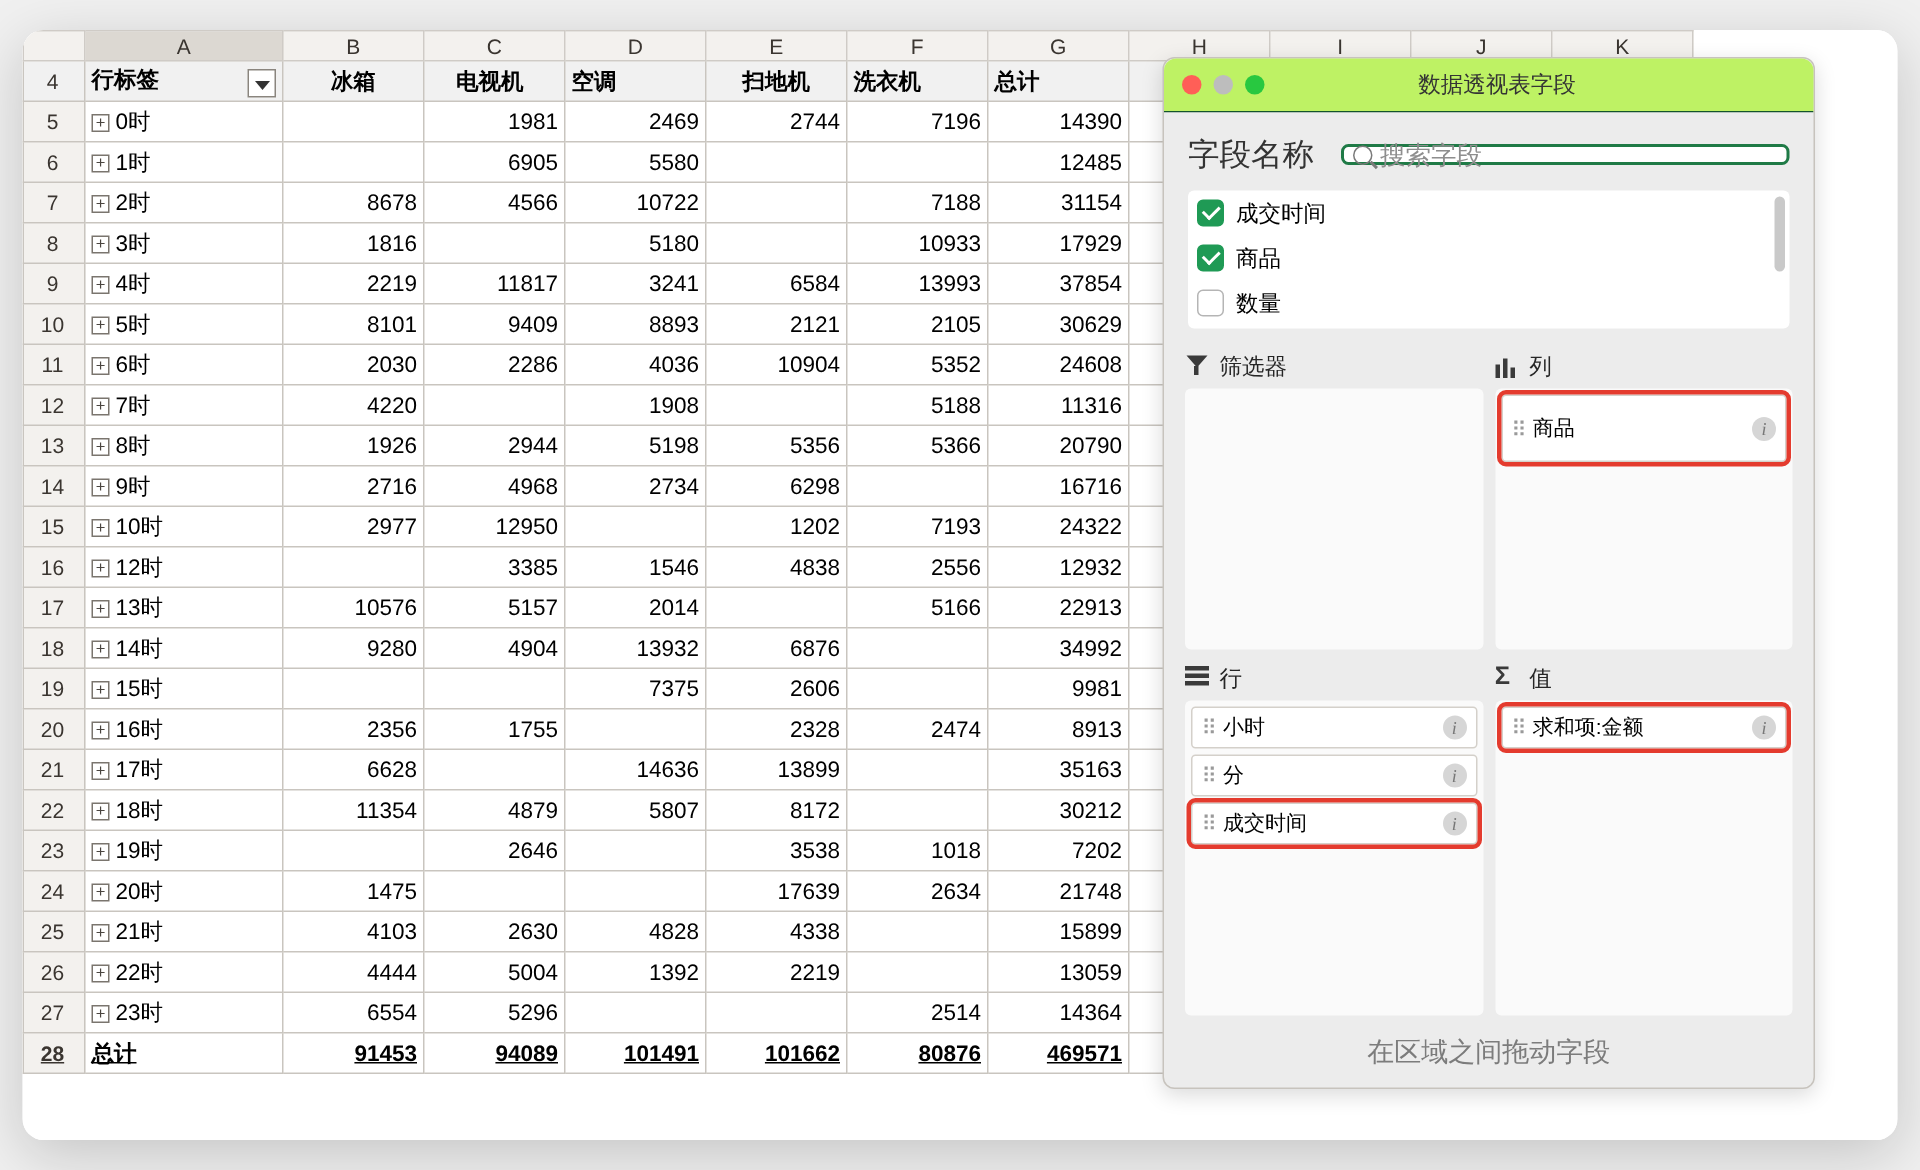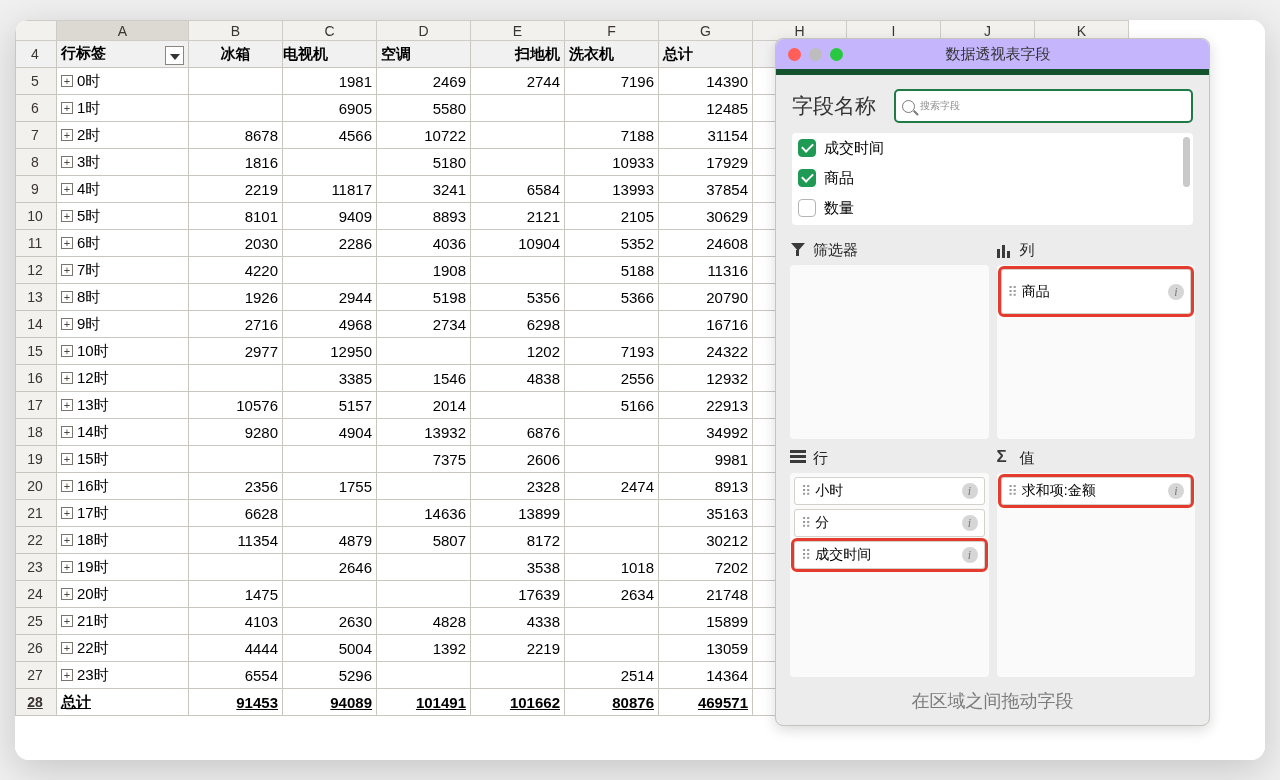--- a/index.html
+++ b/index.html
@@ -107,45 +107,45 @@
     box-shadow: 0 4px 14px rgba(0,0,0,0.15);
     display:flex;
     flex-direction:column;
   }
   .panel-title{
     height:36px;
     display:flex;
     align-items:center;
     gap:8px;
     padding-left:12px;
-    border-bottom:6px solid #14532d;
-    background:#c4b5fd;
+    border-bottom:1px solid #14532d;
+    background:#bef264;
     border-radius:8px 8px 0 0;
   }
   .dot{width:13px;height:13px;border-radius:50%;}
   .dot.red{background:#ff5f57;}
   .dot.yel{background:#bdbdbd;}
   .dot.grn{background:#28c840;}
   .ptitle{flex:1;text-align:center;font-size:15px;color:#343434;margin-right:64px;}
 
   .search-row{
     display:flex;align-items:center;gap:18px;
     padding:14px 16px 10px 16px;
   }
   .fld-label{font-size:21px;color:#333;}
   .search-box{
     flex:1;
     border:2px solid #1f7a46;
     border-radius:5px;
     background:#fff;
-    height:34px;
+    height:14px;
     display:flex;align-items:center;
     padding:0 6px;
     color:#8e8e8e;
-    font-size:10px;
+    font-size:17px;
   }
   .mag{
     width:13px;height:13px;border:1.6px solid #7a7a7a;border-radius:50%;
     position:relative;margin-right:5px;
   }
   .mag::after{content:"";position:absolute;width:6px;height:1.6px;background:#7a7a7a;left:10px;top:11px;transform:rotate(45deg);}
 
   .fieldlist{
     background:#fff;
     margin:0 16px;
@@ -226,23 +226,23 @@
             <td class="data-col">G</td>
             <td class="data-col">H</td>
             <td class="data-col">I</td>
             <td class="data-col">J</td>
             <td class="data-col">K</td>
           </tr>
           <tr class="data headerrow">
             <td class="rownum rownum-col">4</td>
             <td class="label label-col">行标签<span class="dropbtn"></span></td>
             <td class="data-col" style="text-align:center;padding-left:4px">冰箱</td>
-            <td class="data-col" style="text-align:left;padding-left:0">电视机</td>
+            <td class="data-col" style="text-align:left;padding-left:21px">电视机</td>
             <td class="data-col" style="text-align:left;padding-left:4px">空调</td>
-            <td class="data-col" style="text-align:right;padding-left:4px">扫地机</td>
+            <td class="data-col" style="text-align:center;padding-left:4px">扫地机</td>
             <td class="data-col" style="text-align:left;padding-left:4px">洗衣机</td>
             <td class="data-col" style="text-align:left;padding-left:4px">总计</td>
             <td class="data-col"></td>
             <td class="data-col"></td>
             <td class="data-col"></td>
             <td class="data-col"></td>
           </tr>
           <tr class="data">
             <td class="rownum rownum-col">5</td>
             <td class="label label-col"><span class="plus">+</span>0时</td>

